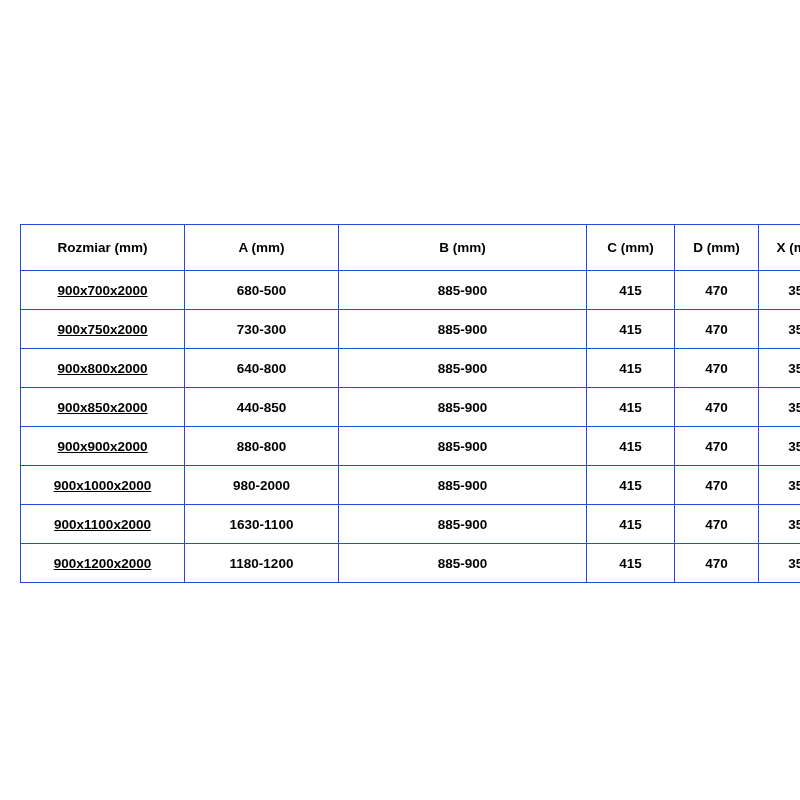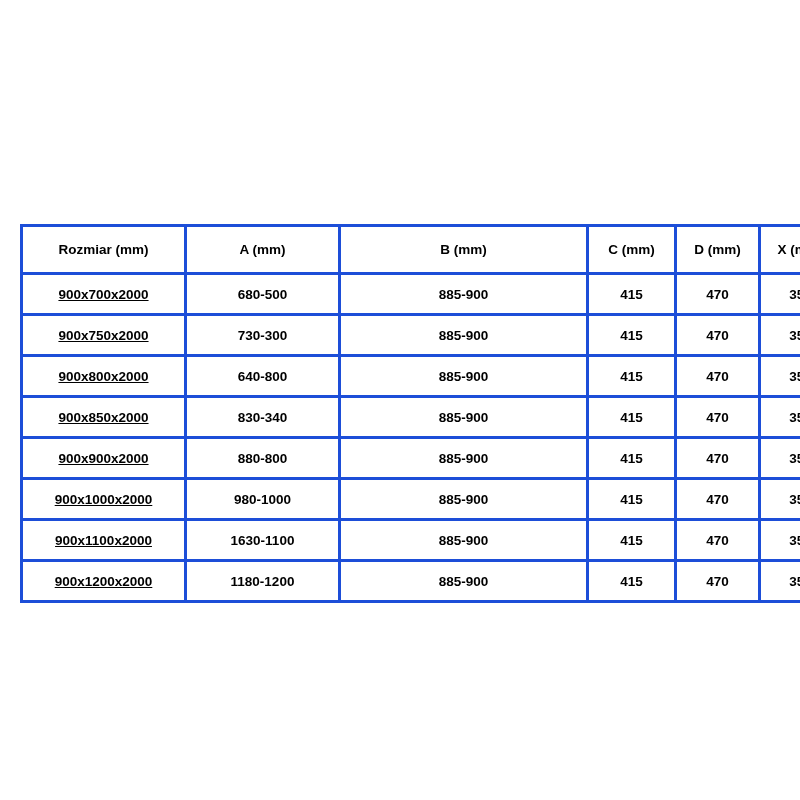--- a/index.html
+++ b/index.html
@@ -21,21 +21,21 @@
     top: 224px;
     width: 760px;
   }
   table.spec {
     border-collapse: collapse;
     width: 760px;
     table-layout: fixed;
   }
   table.spec th,
   table.spec td {
-    border: 3px solid #1d4ed8;
+    border: 1px solid #1d4ed8;
     text-align: center;
     vertical-align: middle;
     height: 38px;
     font-size: 13.5px;
     font-weight: bold;
     padding: 0 2px;
     white-space: nowrap;
   }
   table.spec thead th {
     height: 45px;
@@ -96,37 +96,37 @@
       <tr>
         <td class="size-cell">900x800x2000</td>
         <td>640-800</td>
         <td>885-900</td>
         <td>415</td>
         <td>470</td>
         <td>350</td>
       </tr>
       <tr>
         <td class="size-cell">900x850x2000</td>
-        <td>830-340</td>
+        <td>440-850</td>
         <td>885-900</td>
         <td>415</td>
         <td>470</td>
         <td>350</td>
       </tr>
       <tr>
         <td class="size-cell">900x900x2000</td>
         <td>880-800</td>
         <td>885-900</td>
         <td>415</td>
         <td>470</td>
         <td>350</td>
       </tr>
       <tr>
         <td class="size-cell">900x1000x2000</td>
-        <td>980-1000</td>
+        <td>980-2000</td>
         <td>885-900</td>
         <td>415</td>
         <td>470</td>
         <td>350</td>
       </tr>
       <tr>
         <td class="size-cell">900x1100x2000</td>
         <td>1630-1100</td>
         <td>885-900</td>
         <td>415</td>

